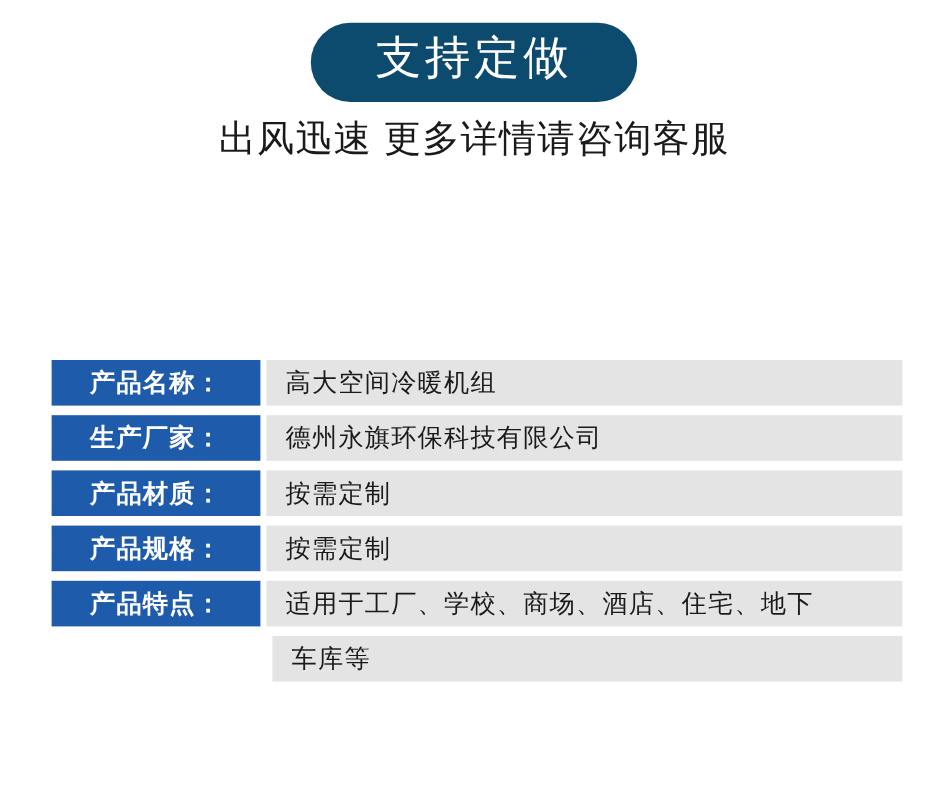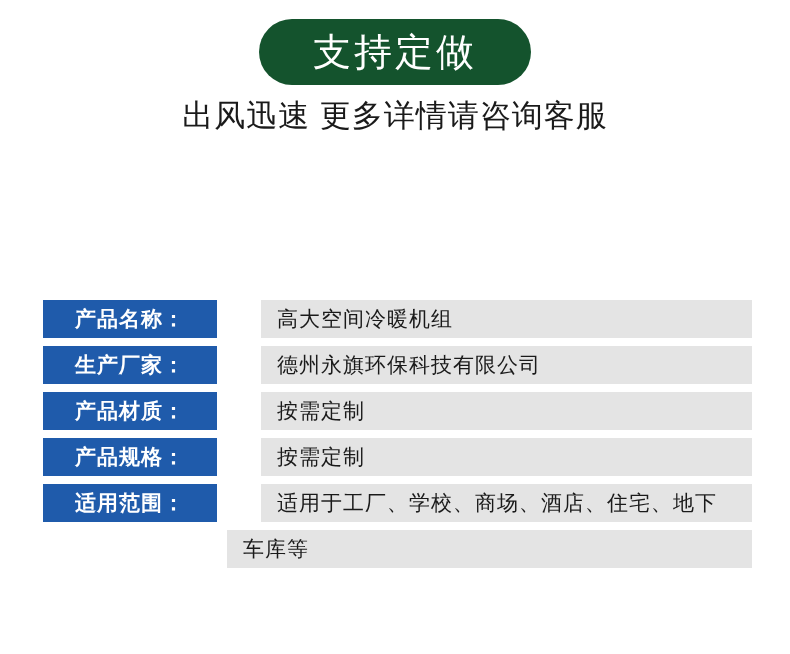--- a/index.html
+++ b/index.html
@@ -28,28 +28,29 @@
     padding-top: 19px;
     display: flex;
     justify-content: center;
   }
   .badge {
     display: inline-flex;
     align-items: center;
     justify-content: center;
     width: 272px;
     height: 66px;
-    background: #14532d;
+    background: #0c4a6e;
     border-radius: 34px;
     color: #ffffff;
     font-size: 38px;
     font-weight: 400;
     letter-spacing: 3px;
     line-height: 1;
     box-sizing: border-box;
+    font-family: Liberation Mono, monospace;
   }
   .main-title {
     margin-top: 22px;
     color: #000000;
     font-size: 64px;
     font-weight: 700;
     letter-spacing: 3px;
     line-height: 1.12;
     white-space: nowrap;
   }
@@ -68,21 +69,20 @@
     position: absolute;
     left: 43px;
     top: 300px;
     width: 709px;
   }
   .spec-row {
     display: flex;
     align-items: stretch;
     height: 38px;
     margin-bottom: 8px;
-    gap: 39px;
   }
   .spec-label {
     flex: 0 0 174px;
     width: 174px;
     background: #1f5bab;
     color: #ffffff;
     font-size: 21px;
     font-weight: 700;
     letter-spacing: 1px;
     display: flex;
@@ -147,21 +147,21 @@
       <div class="spec-value">按需定制</div>
     </div>
 
     <div class="spec-row">
       <div class="spec-label">产品规格：</div>
       <div class="spec-value">按需定制</div>
     </div>
 
 
     <div class="spec-row">
-      <div class="spec-label">适用范围：</div>
+      <div class="spec-label">产品特点：</div>
       <div class="spec-value">适用于工厂、学校、商场、酒店、住宅、地下</div>
     </div>
 
     <div class="spec-row-continuation">
       <div class="spacer"></div>
       <div class="spec-value">车库等</div>
     </div>
 
   </div>
 </div>

